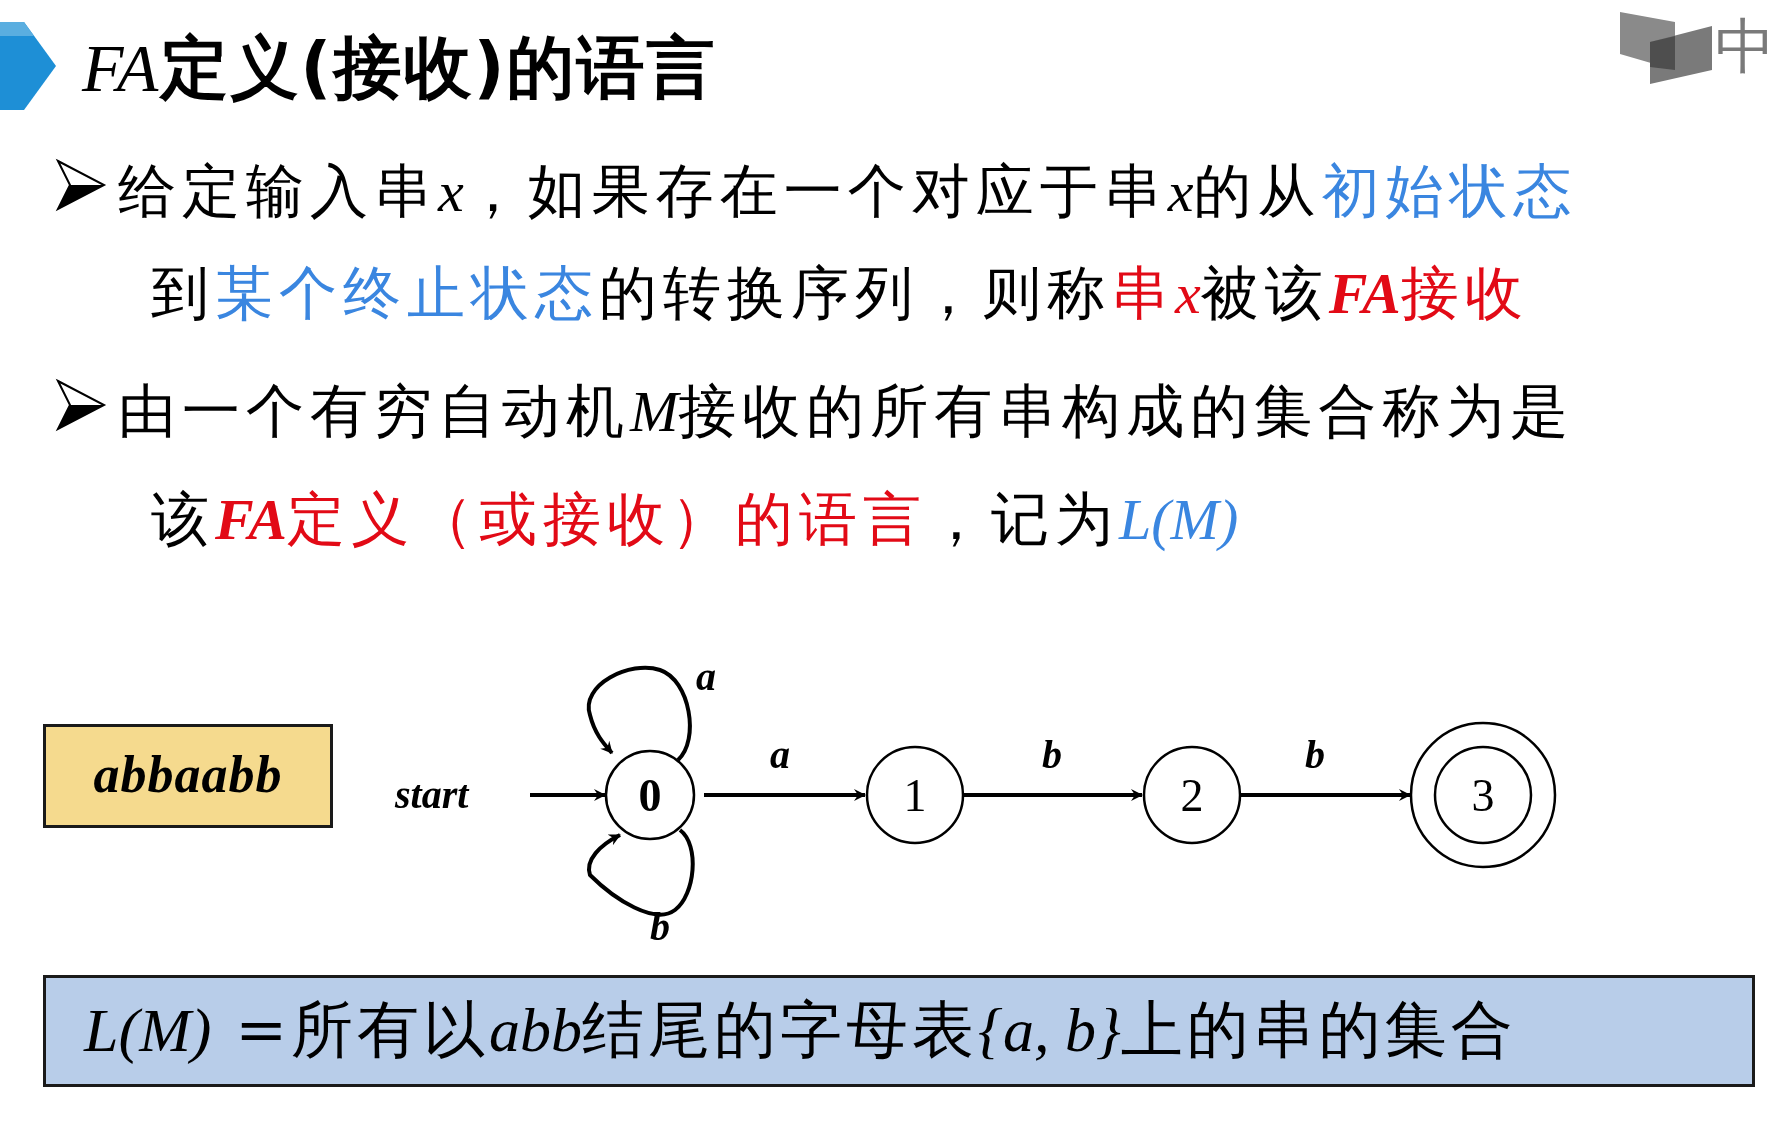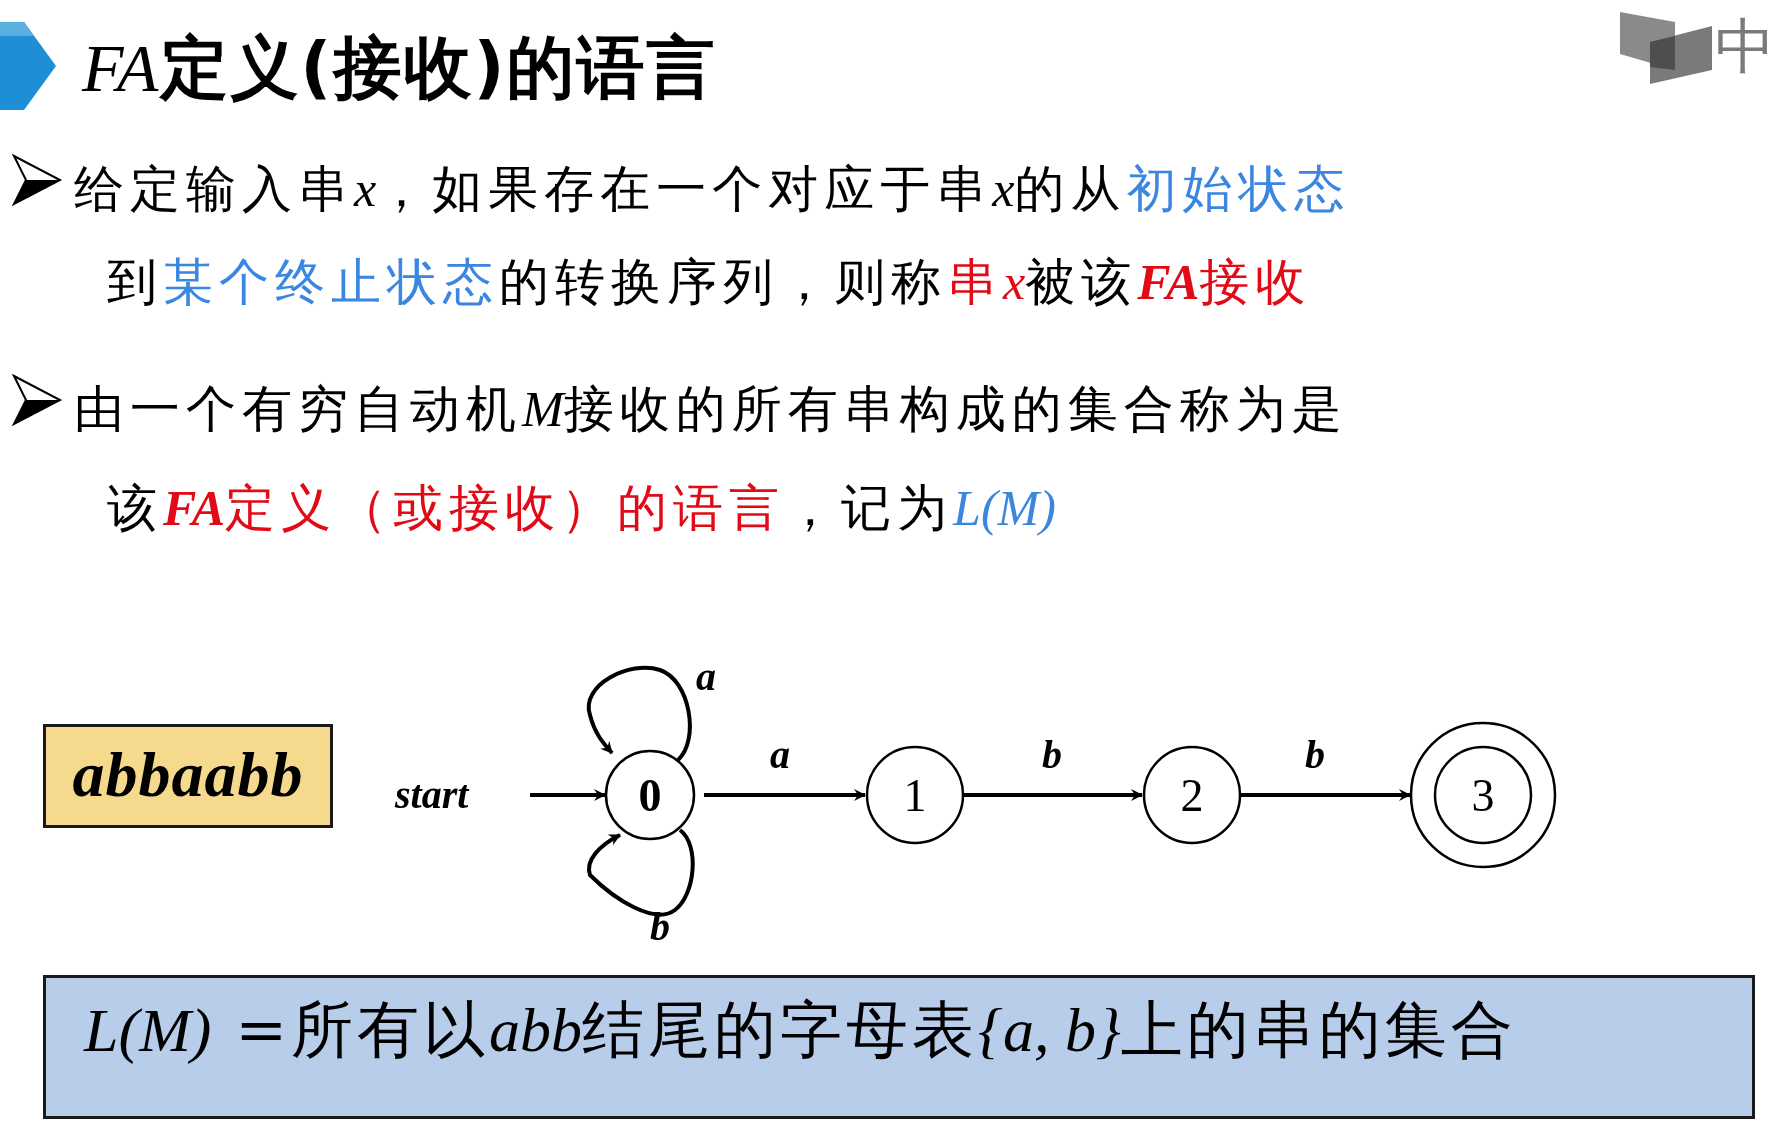--- a/index.html
+++ b/index.html
@@ -13,41 +13,41 @@
     position: absolute; left: 82px; top: 18px; font-size: 68px; font-weight: bold;
     font-family: "DejaVu Sans", "Liberation Sans", sans-serif; letter-spacing: 2px; line-height: 100px;
     white-space: nowrap;
   }
   .title .fa { font-family: "Liberation Serif", serif; font-style: italic; font-weight: normal; }
   .logo { position: absolute; left: 1620px; top: 12px; width: 155px; height: 75px; }
   .logo-text { position: absolute; left: 1715px; top: 14px; font-size: 60px; color: #7a7a7a;
     font-family: "DejaVu Sans", sans-serif; line-height: 64px; overflow: hidden; width: 60px; }
 
   .bullet-line {
-    position: absolute; left: 0; font-size: 50px; line-height: 60px; white-space: nowrap;
-    letter-spacing: 6px; font-family: "DejaVu Serif", serif;
+    position: absolute; left: 0; font-size: 58px; line-height: 82px; white-space: nowrap;
+    letter-spacing: 6px; font-family: "DejaVu Serif", serif; padding-left: 44px;
   }
   .bullet-mark { display: inline-block; width: 74px; height: 60px; vertical-align: -4px; }
   .indent { left: 78px; margin-left: 29px; }
   .it { font-family: "Liberation Serif", serif; font-style: italic; letter-spacing: 0; }
   .blue { color: #3a86e0; }
   .red { color: #e20a16; }
   .boldred { color: #e20a16; font-weight: bold; }
 
   .input-box {
     position: absolute; left: 43px; top: 724px; width: 290px; height: 104px;
     background: #f5da8e; border: 3px solid #1a1a1a; box-sizing: border-box;
     font-family: "Liberation Serif", serif; font-style: italic; font-weight: bold;
-    font-size: 64px; line-height: 96px; text-align: center; letter-spacing: 1px;
+    font-size: 52px; line-height: 96px; text-align: center; letter-spacing: 1px;
   }
   .diagram { position: absolute; left: 380px; top: 640px; width: 1300px; height: 320px; }
   .diagram text { font-family: "Liberation Serif", serif; }
 
   .result-box {
-    position: absolute; left: 43px; top: 975px; width: 1712px; height: 144px;
+    position: absolute; left: 43px; top: 975px; width: 1712px; height: 112px;
     background: #b8cde9; border: 3px solid #1a1a1a; box-sizing: border-box;
     font-size: 62px; line-height: 104px; padding-left: 38px; white-space: nowrap; letter-spacing: 4px;
     font-family: "DejaVu Serif", serif;
   }
 </style>
 </head>
 <body>
 
 <svg class="title-arrow" viewBox="0 0 60 88">
   <polygon points="0,0 24,0 56,44 24,88 0,88" fill="#1e8fd6"></polygon>

